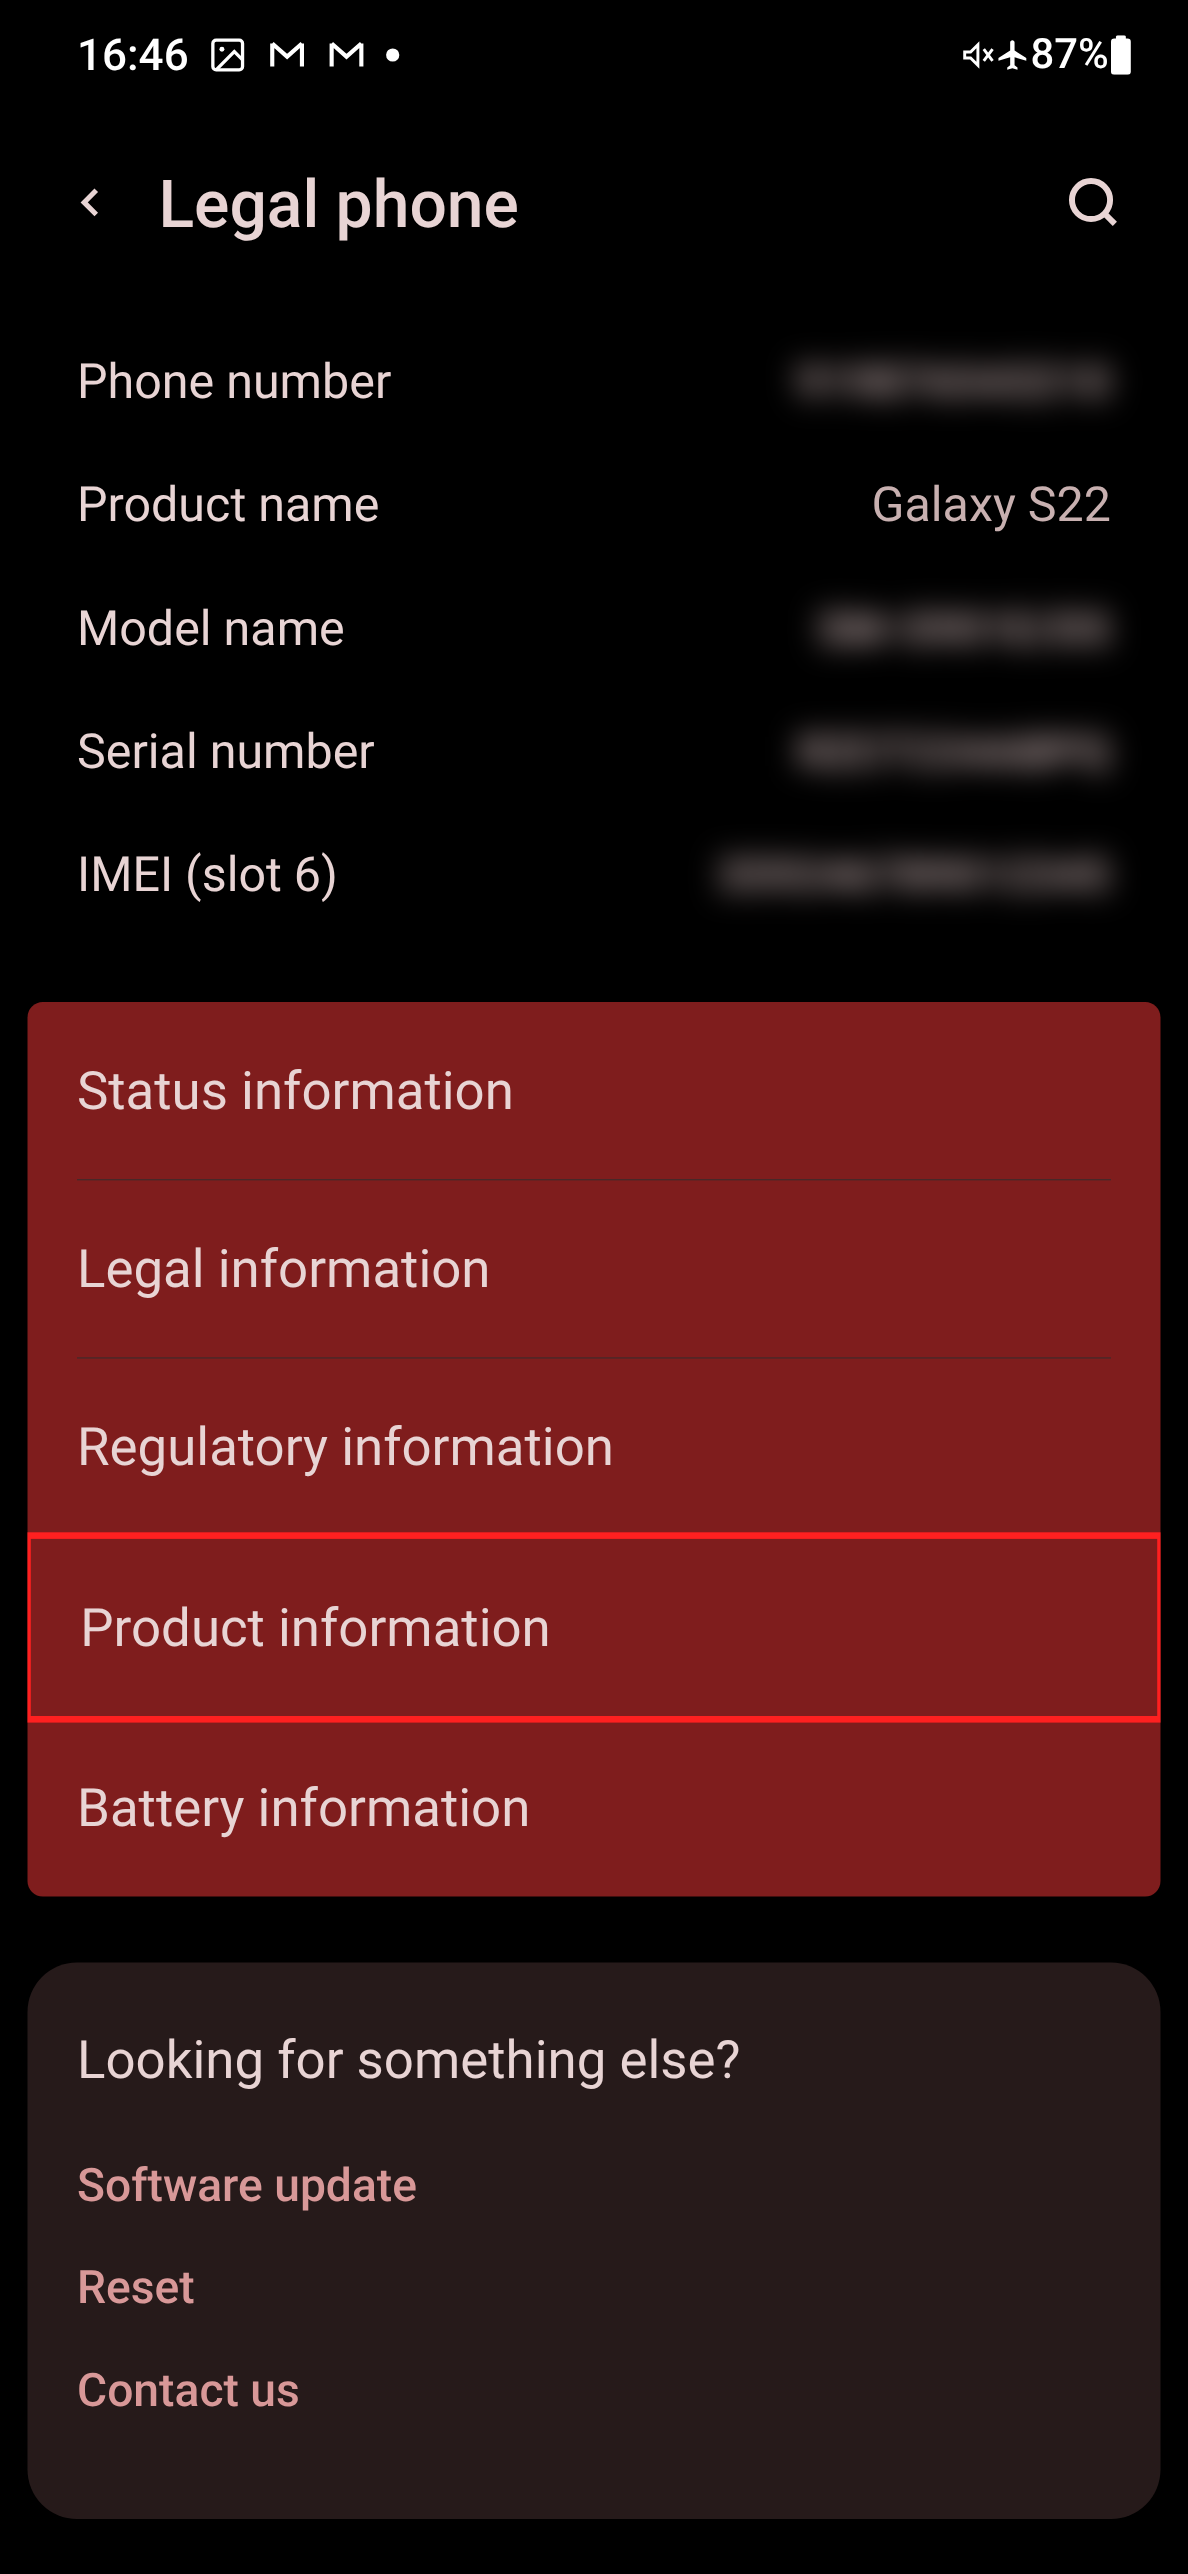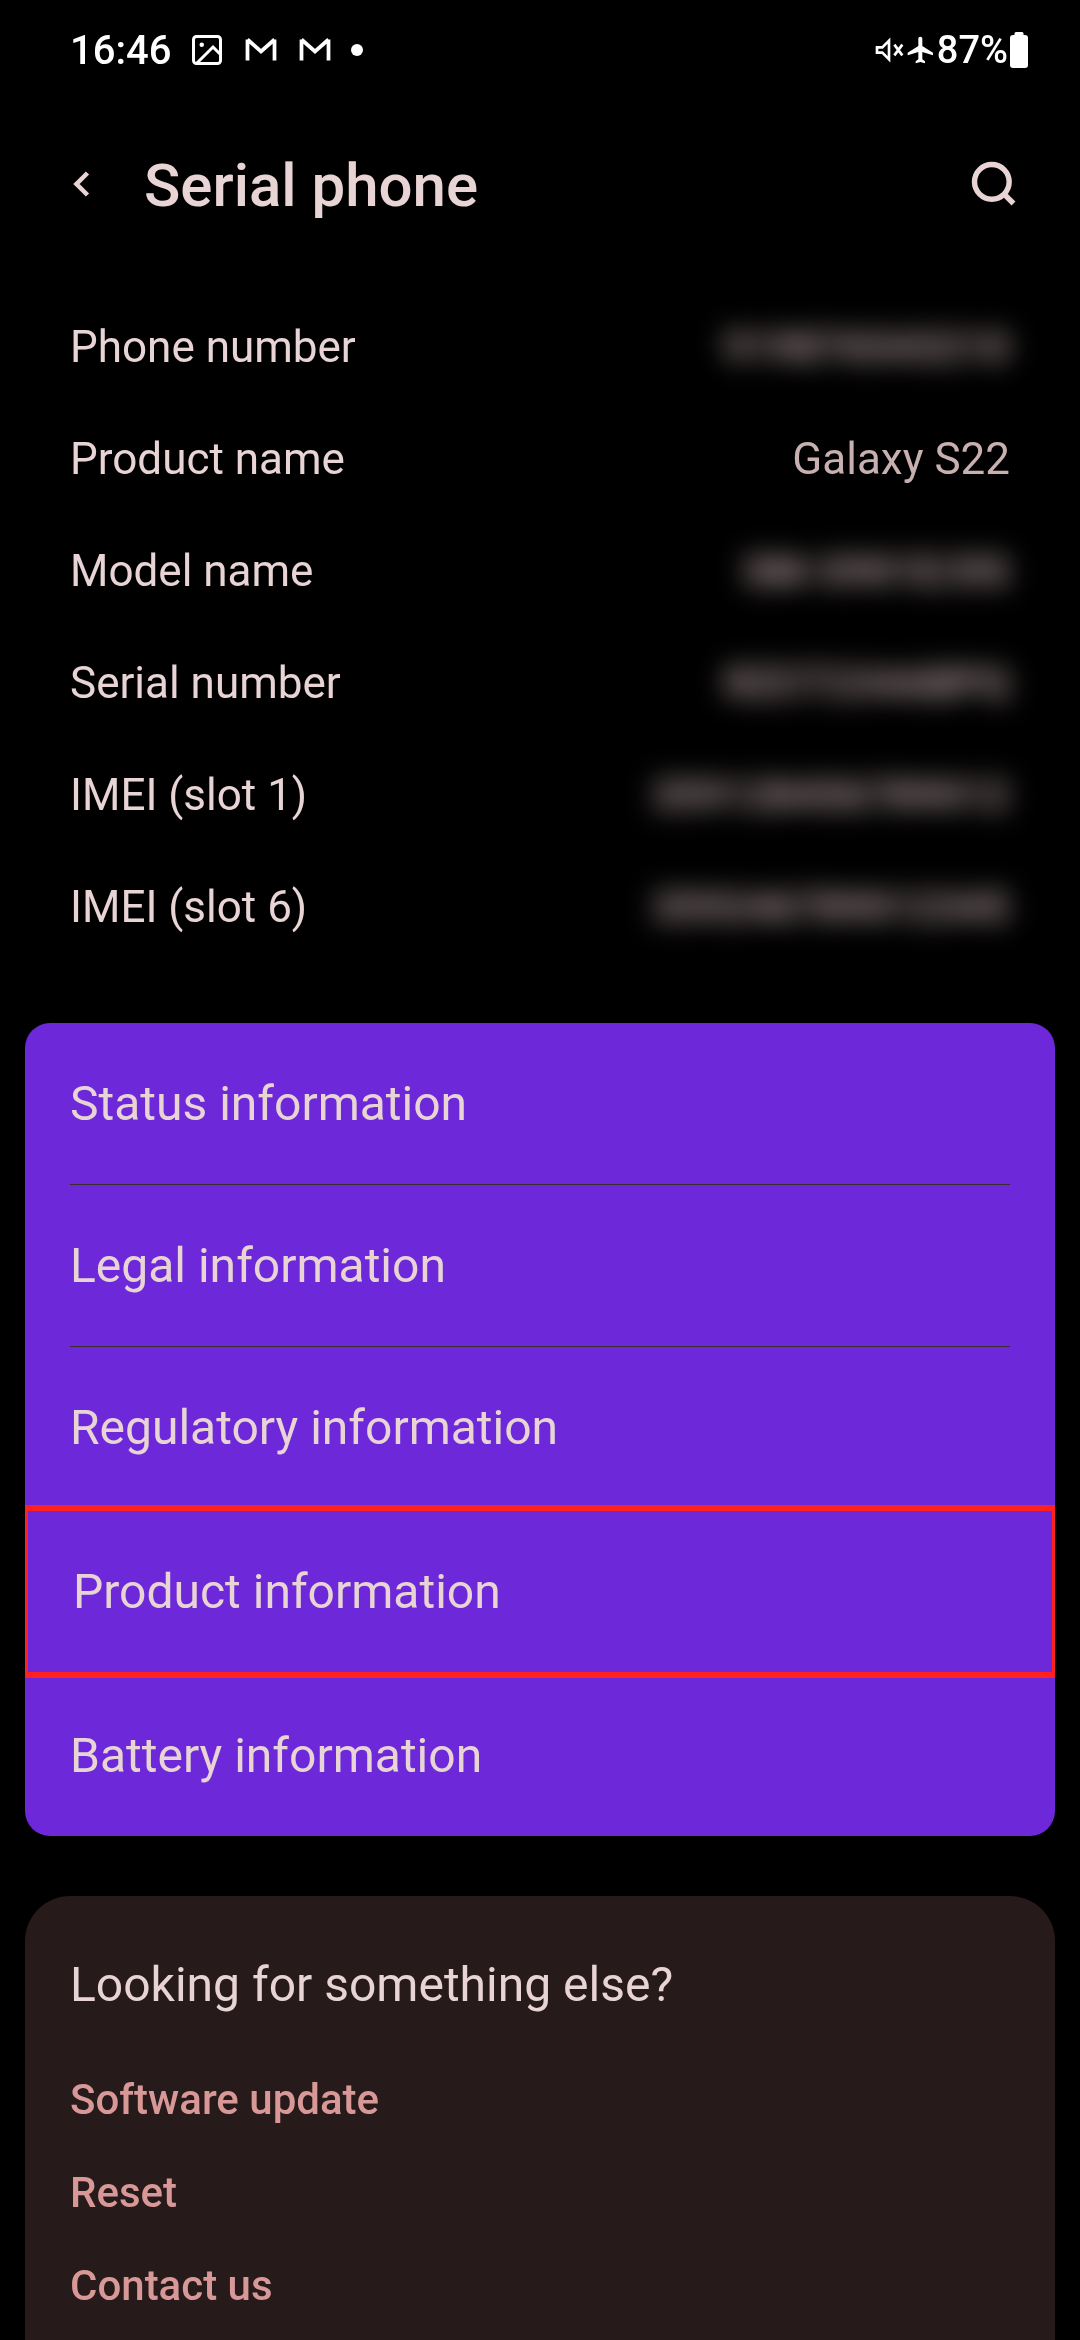--- a/index.html
+++ b/index.html
@@ -85,22 +85,22 @@
       font-weight: 400;
     }
     .blurred-value {
       filter: blur(14px);
       color: #d0b8b8;
       font-size: 40px;
       font-weight: 600;
       letter-spacing: 1px;
     }
     .card {
-      background: #6d28d9;
-      border-radius: 25px;
+      background: #7f1d1d;
+      border-radius: 14px;
       margin: 0 25px 60px 25px;
       overflow: hidden;
     }
     .card-item {
       padding: 52px 45px;
       font-size: 48px;
       color: #e8d4d4;
       font-weight: 400;
     }
     .card-item.highlighted {
@@ -184,21 +184,21 @@
     </span>
   </div>
 </div>
 
 <div class="header">
   <div class="back-btn">
     <svg width="44" height="44" viewBox="0 0 24 24" fill="none" stroke="currentColor" stroke-width="2.5">
         <path d="M15 18l-6-6 6-6"></path>
       </svg>
   </div>
-  <div class="header-title">Serial phone</div>
+  <div class="header-title">Legal phone</div>
   <div class="search-btn">
     <svg width="52" height="52" viewBox="0 0 24 24" fill="none" stroke="currentColor" stroke-width="2.5">
         <circle cx="11" cy="11" r="8"></circle>
         <path d="M21 21l-4.35-4.35"></path>
       </svg>
   </div>
 </div>
 
 <div class="info-section">
   <div class="info-row">
@@ -209,24 +209,20 @@
     <span class="info-label">Product name</span>
     <span class="info-value">Galaxy S22</span>
   </div>
   <div class="info-row">
     <span class="info-label">Model name</span>
     <span class="info-value blurred-value">SM-S901E/DS</span>
   </div>
   <div class="info-row">
     <span class="info-label">Serial number</span>
     <span class="info-value blurred-value">RZCT234ABPQ</span>
-  </div>
-  <div class="info-row">
-    <span class="info-label">IMEI (slot 1)</span>
-    <span class="info-value blurred-value">359128456789012</span>
   </div>
   <div class="info-row">
     <span class="info-label">IMEI (slot 6)</span>
     <span class="info-value blurred-value">359246789012345</span>
   </div>
 </div>
 
 <div class="card">
   <div class="card-item">Status information</div>
   <div class="divider"></div>

